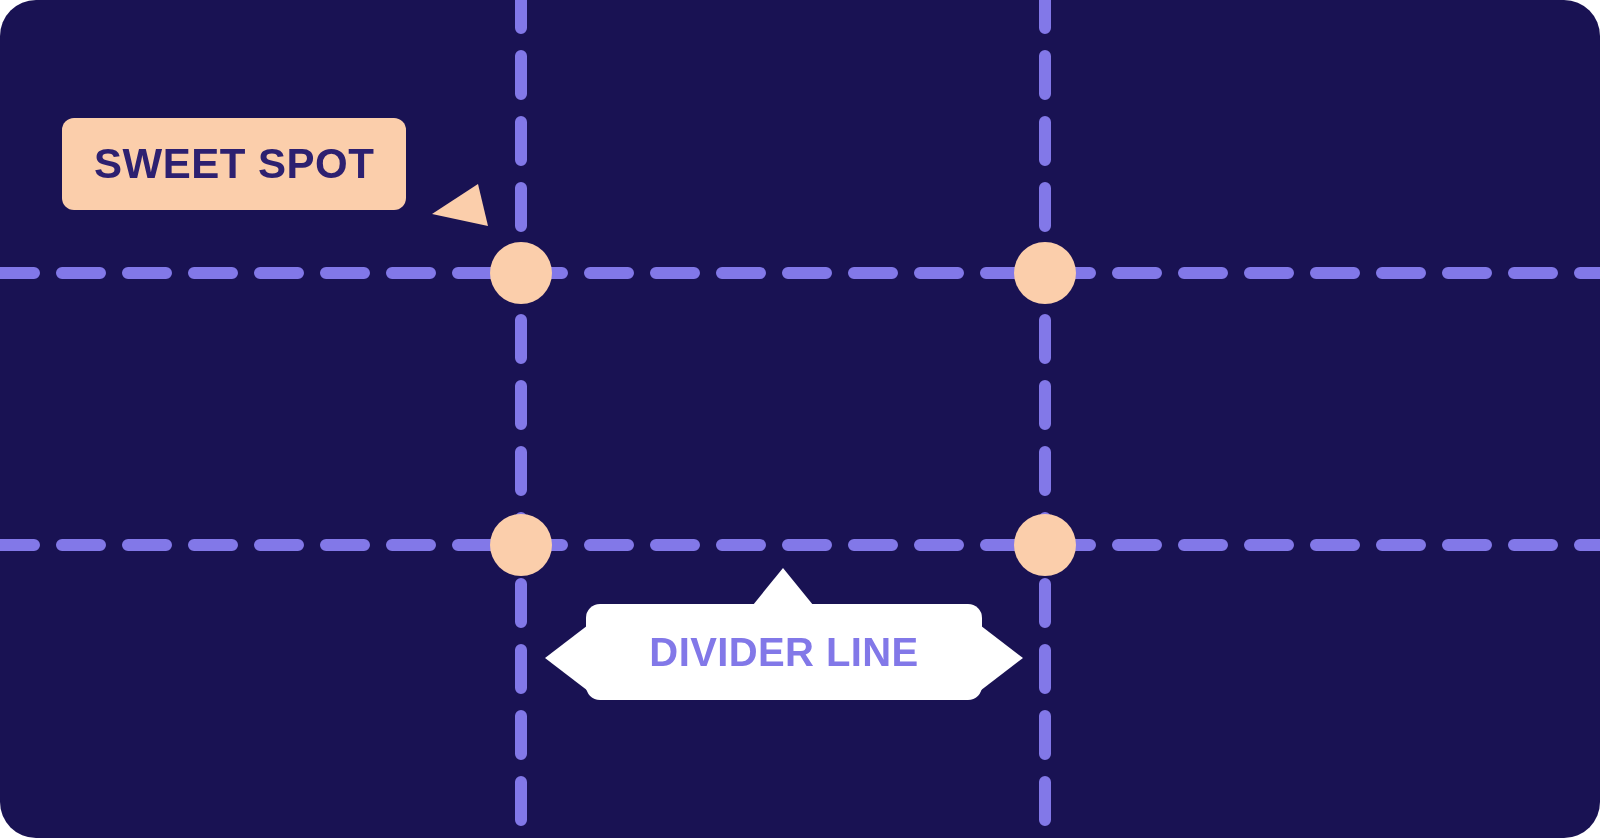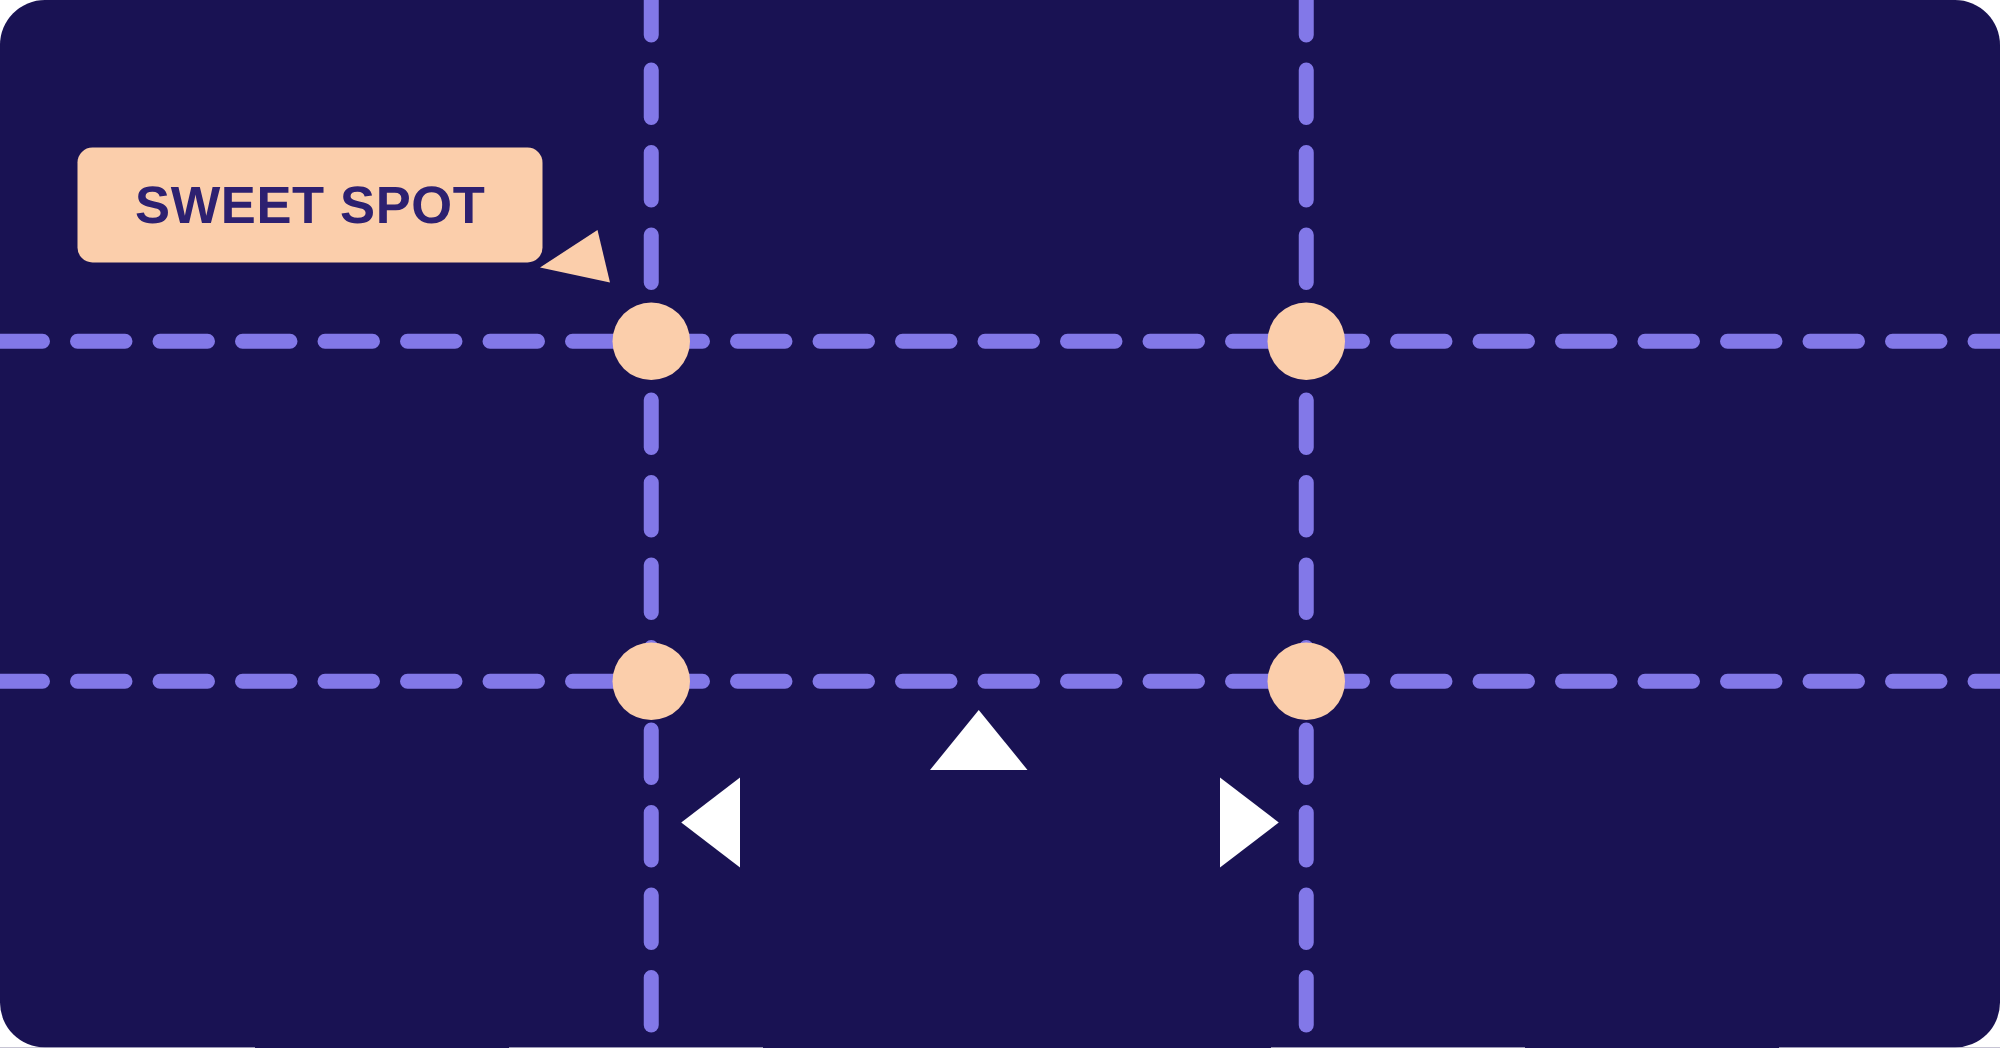--- a/index.html
+++ b/index.html
@@ -27,21 +27,21 @@
     left: 0;
     width: 1600px;
     height: 838px;
   }
   
   .sweet-spot-badge {
     position: absolute;
     left: 62px;
     top: 118px;
     height: 92px;
-    padding: 0 46px;
+    padding: 0 32px;
     display: flex;
     align-items: center;
     background: #FBCEAB;
     border-radius: 12px;
     box-sizing: border-box;
   }
   .sweet-spot-label {
     font-size: 42px;
     font-weight: 700;
     letter-spacing: 0.5px;
@@ -126,16 +126,19 @@
     <svg class="sweet-spot-pointer" viewBox="0 0 60 50" xmlns="http://www.w3.org/2000/svg">
       <polygon points="48,2 58,44 2,32" fill="#FBCEAB"></polygon>
     </svg>
 
     <div class="divider-badge-wrap">
       <svg class="divider-arrows" viewBox="0 0 488 150" xmlns="http://www.w3.org/2000/svg">
         <polygon points="243,8 282,56 204,56" fill="#ffffff"></polygon>
         <polygon points="5,98 52,62 52,134" fill="#ffffff"></polygon>
         <polygon points="483,98 436,62 436,134" fill="#ffffff"></polygon>
       </svg>
+      <div class="divider-badge-body">
+        <span class="divider-label">DIVIDER LINE</span>
+      </div>
     </div>
 
   </div>
 </div>
 
 </body></html>

